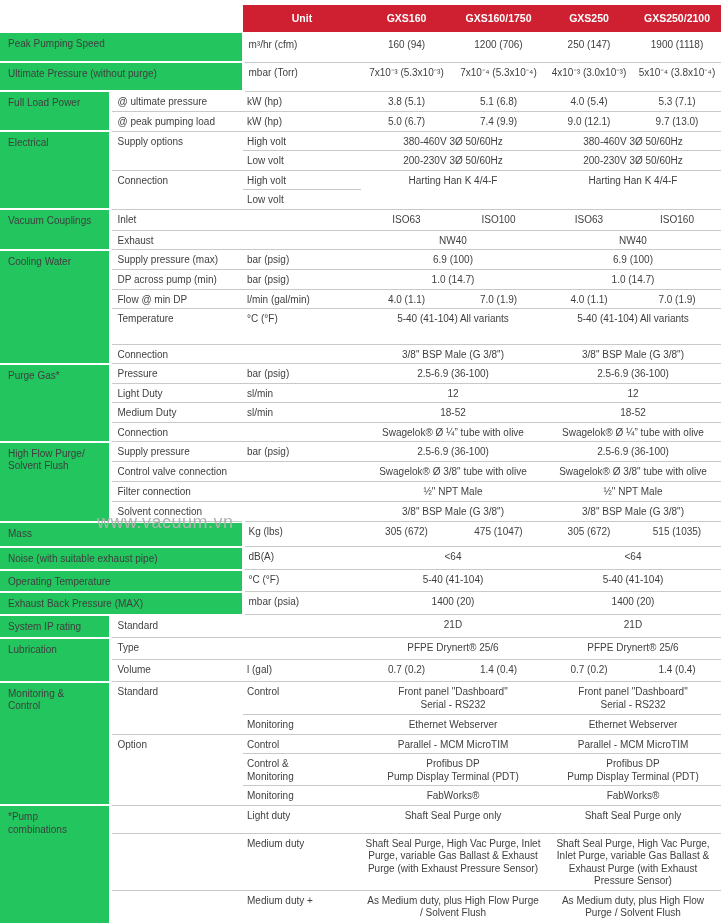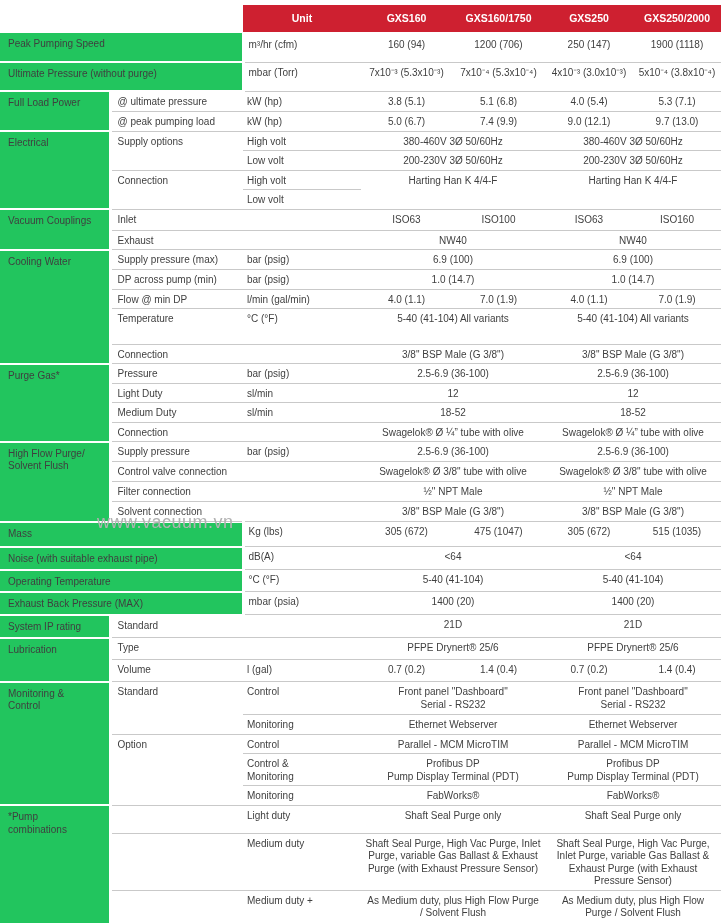--- a/index.html
+++ b/index.html
@@ -57,21 +57,21 @@
         <col style="width: 88px;">
         <col style="width: 88px;">
       </colgroup>
       <thead>
         <tr style="height: 28px;">
           <th class="corner" colspan="2"></th>
           <th class="hdr">Unit</th>
           <th class="hdr">GXS160</th>
           <th class="hdr">GXS160/1750</th>
           <th class="hdr">GXS250</th>
-          <th class="hdr">GXS250/2000</th>
+          <th class="hdr">GXS250/2100</th>
         </tr>
       </thead>
       <tbody>
         <tr style="height: 29px;">
           <td class="cat" colspan="2">Peak Pumping Speed</td>
           <td class="mid">m³/hr (cfm)</td>
           <td class="val">160 (94)</td>
           <td class="val">1200 (706)</td>
           <td class="val">250 (147)</td>
           <td class="val">1900 (1118)</td>

